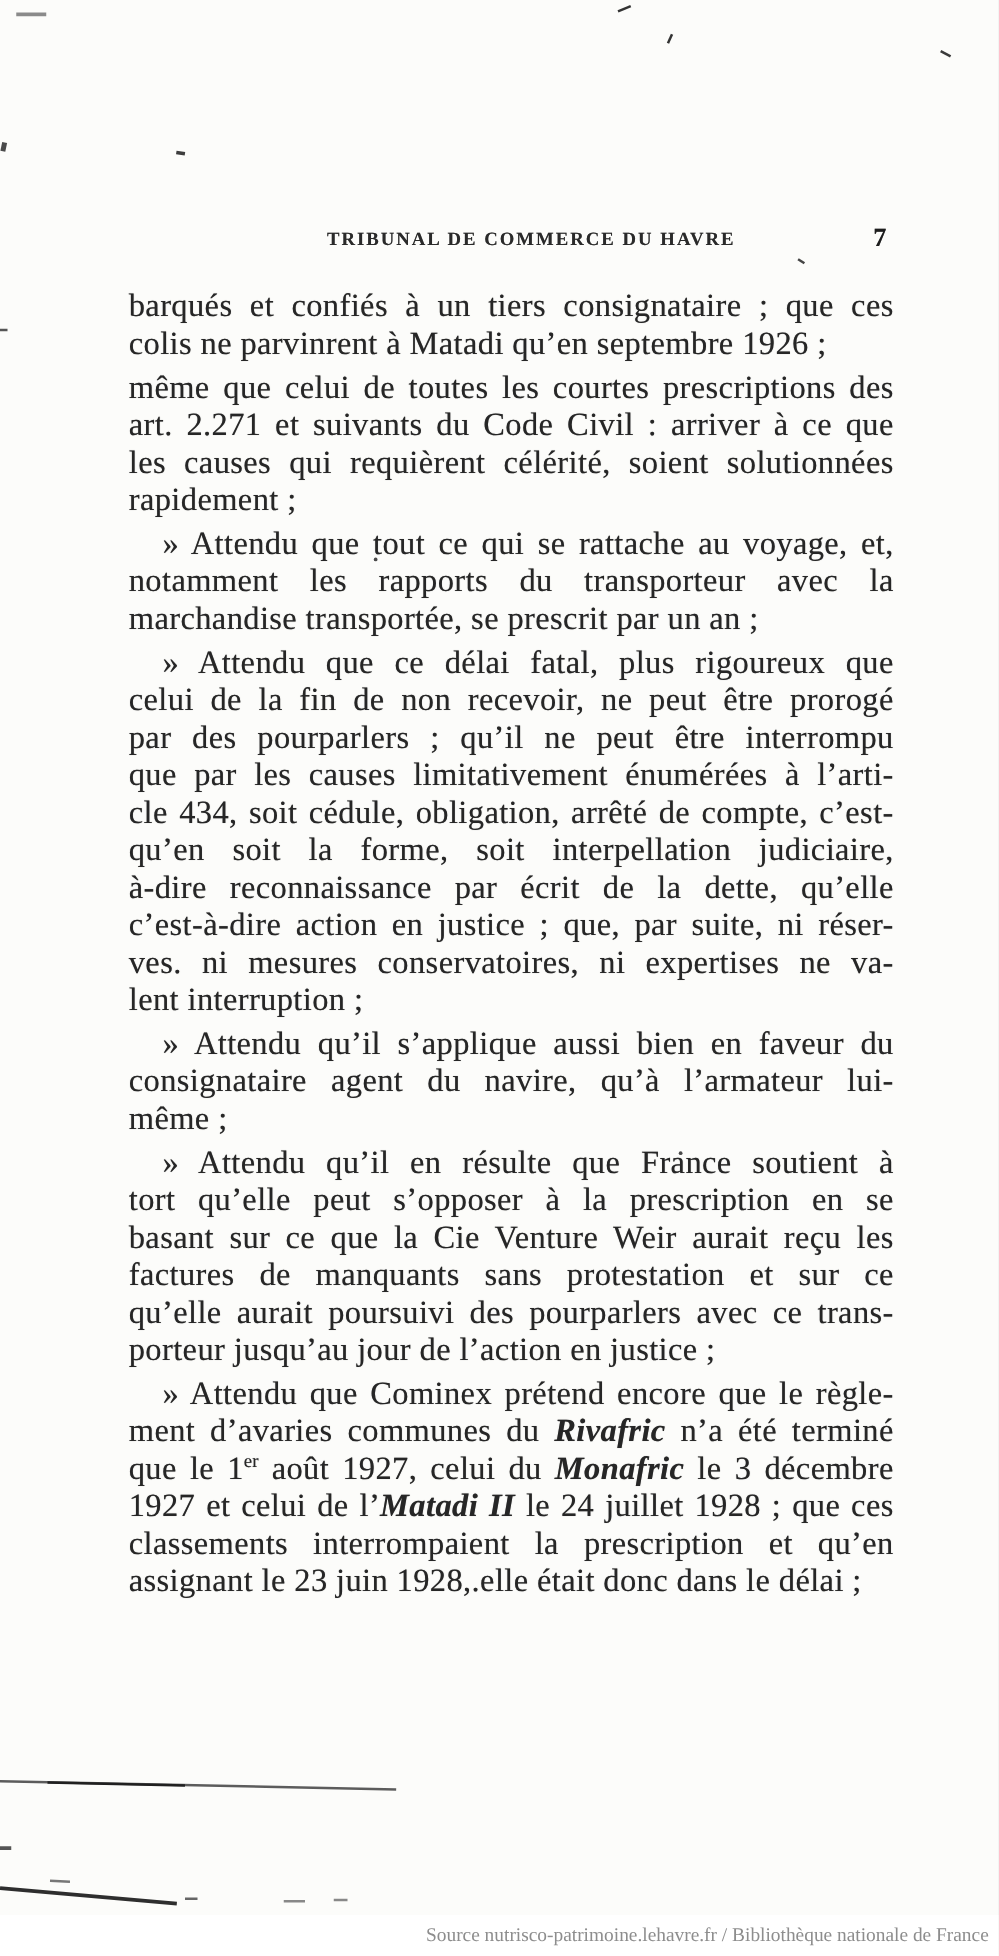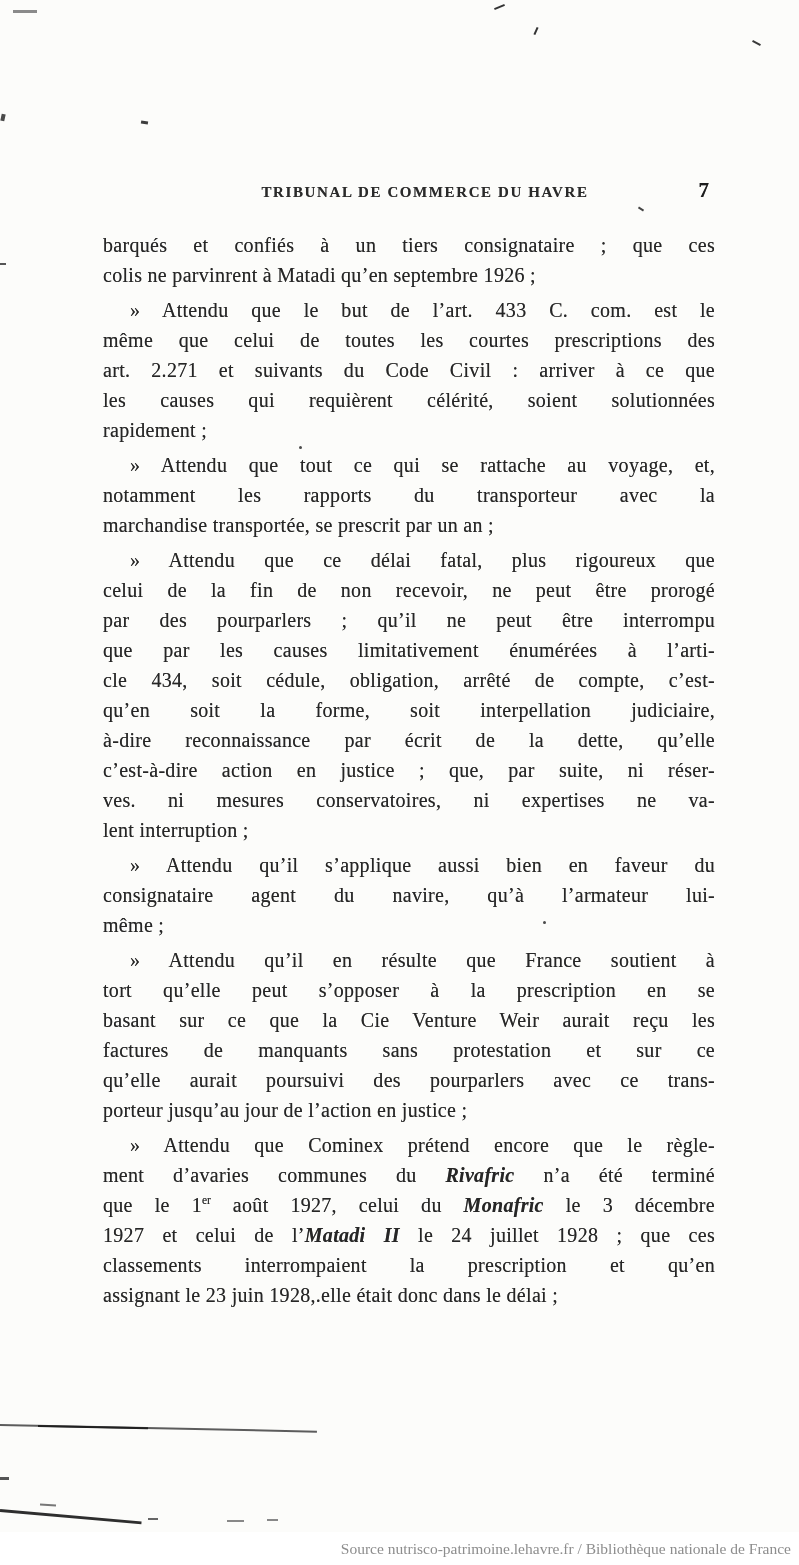--- a/index.html
+++ b/index.html
@@ -29,21 +29,21 @@
     font-size:21px;font-weight:700;color:#1d1d1d;
     text-shadow:0 0 .5px rgba(20,20,20,.6);
   }
   
   .textblock{
     position:absolute;top:230px;left:103px;width:612px;
   }
   .para{margin:0 0 5px 0;}
   .line{
     height:30px;line-height:30px;
-    font-size:20px;
+    font-size:26px;
     letter-spacing:.3px;
     text-align:justify;
     text-align-last:justify;
     text-justify:inter-word;
     white-space:normal;
     text-shadow:0 0 .6px rgba(35,35,35,.55);
   }
   .line.last{text-align-last:left;}
   .line.ind{padding-left:27px;}
   .line i{font-style:italic;font-weight:bold;}
@@ -89,21 +89,20 @@
     <span class="running-title">TRIBUNAL DE COMMERCE DU HAVRE</span>
     <span class="page-number">7</span>
   </div>
 
   <div class="textblock">
       <div class="para">
         <div class="line"><span>barqués et confiés à un tiers consignataire ; que ces</span></div>
         <div class="line last"><span>colis ne parvinrent à Matadi qu’en septembre 1926 ;</span></div>
       </div>
       <div class="para">
-        <div class="line ind"><span>» Attendu que le but de l’art. 433 C. com. est le</span></div>
         <div class="line"><span>même que celui de toutes les courtes prescriptions des</span></div>
         <div class="line"><span>art. 2.271 et suivants du Code Civil : arriver à ce que</span></div>
         <div class="line"><span>les causes qui requièrent célérité, soient solutionnées</span></div>
         <div class="line last"><span>rapidement ;</span></div>
       </div>
       <div class="para">
         <div class="line ind"><span>» Attendu que tout ce qui se rattache au voyage, et,</span></div>
         <div class="line"><span>notamment les rapports du transporteur avec la</span></div>
         <div class="line last"><span>marchandise transportée, se prescrit par un an ;</span></div>
       </div>

